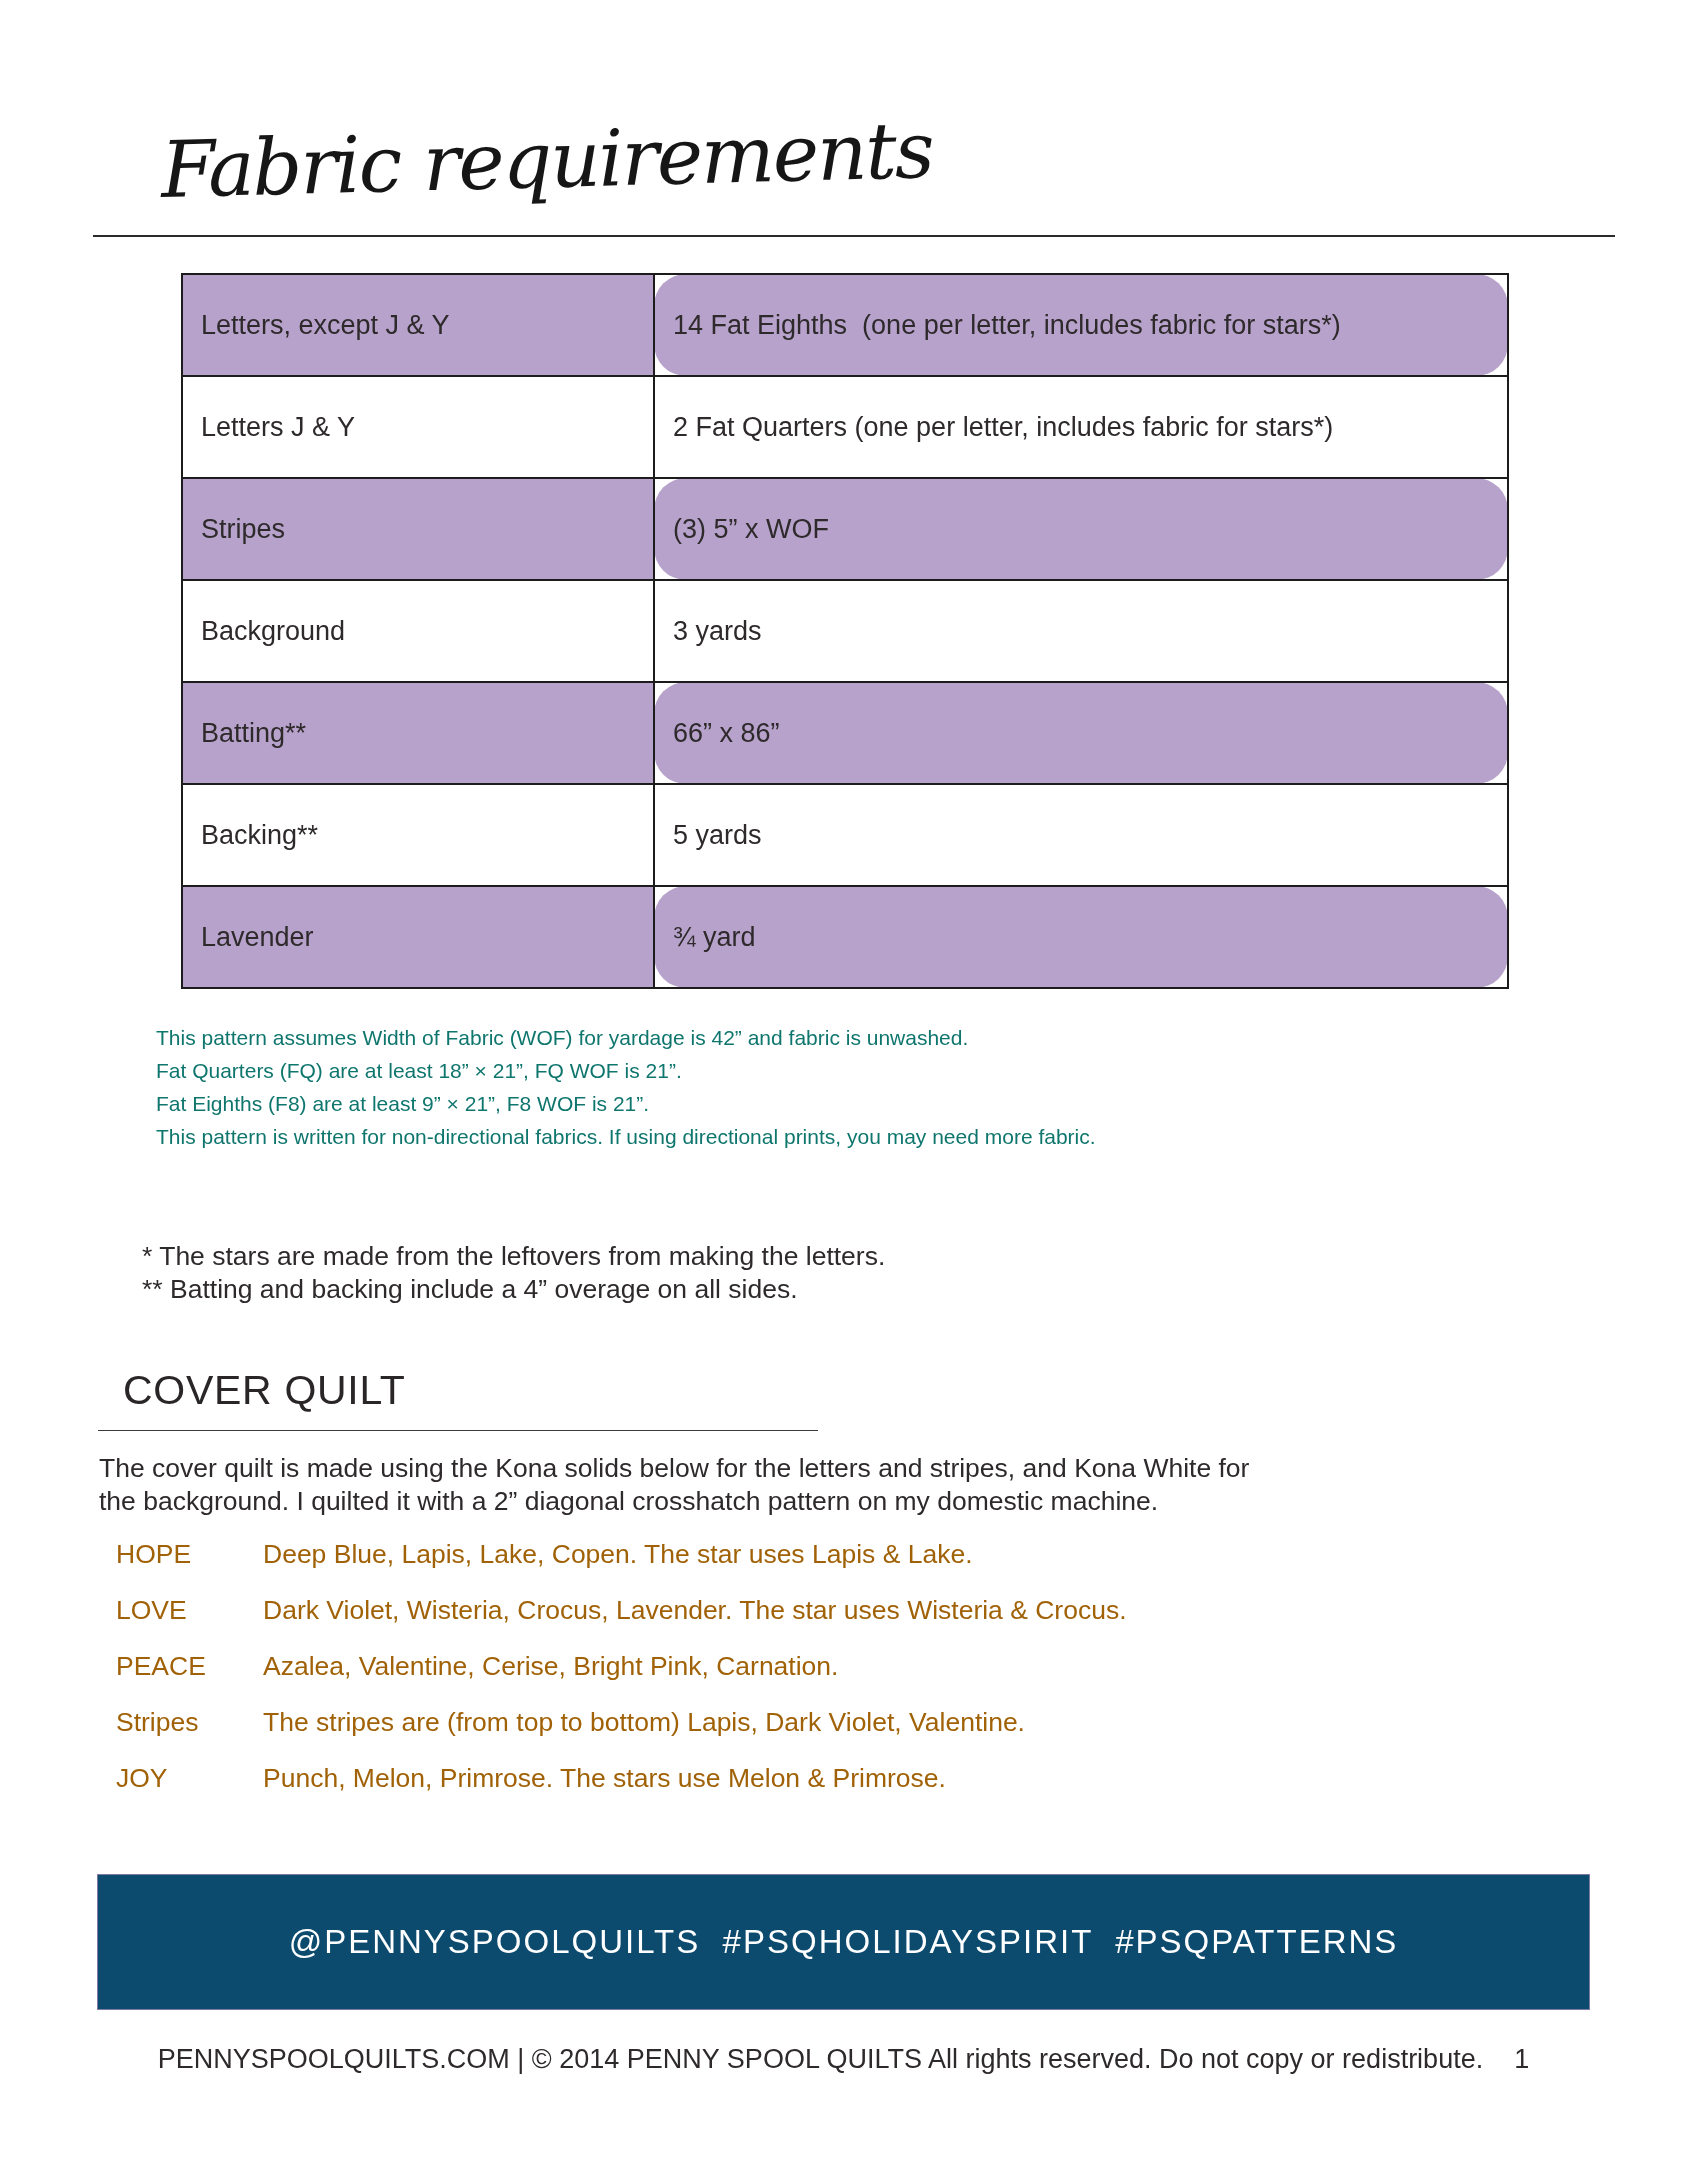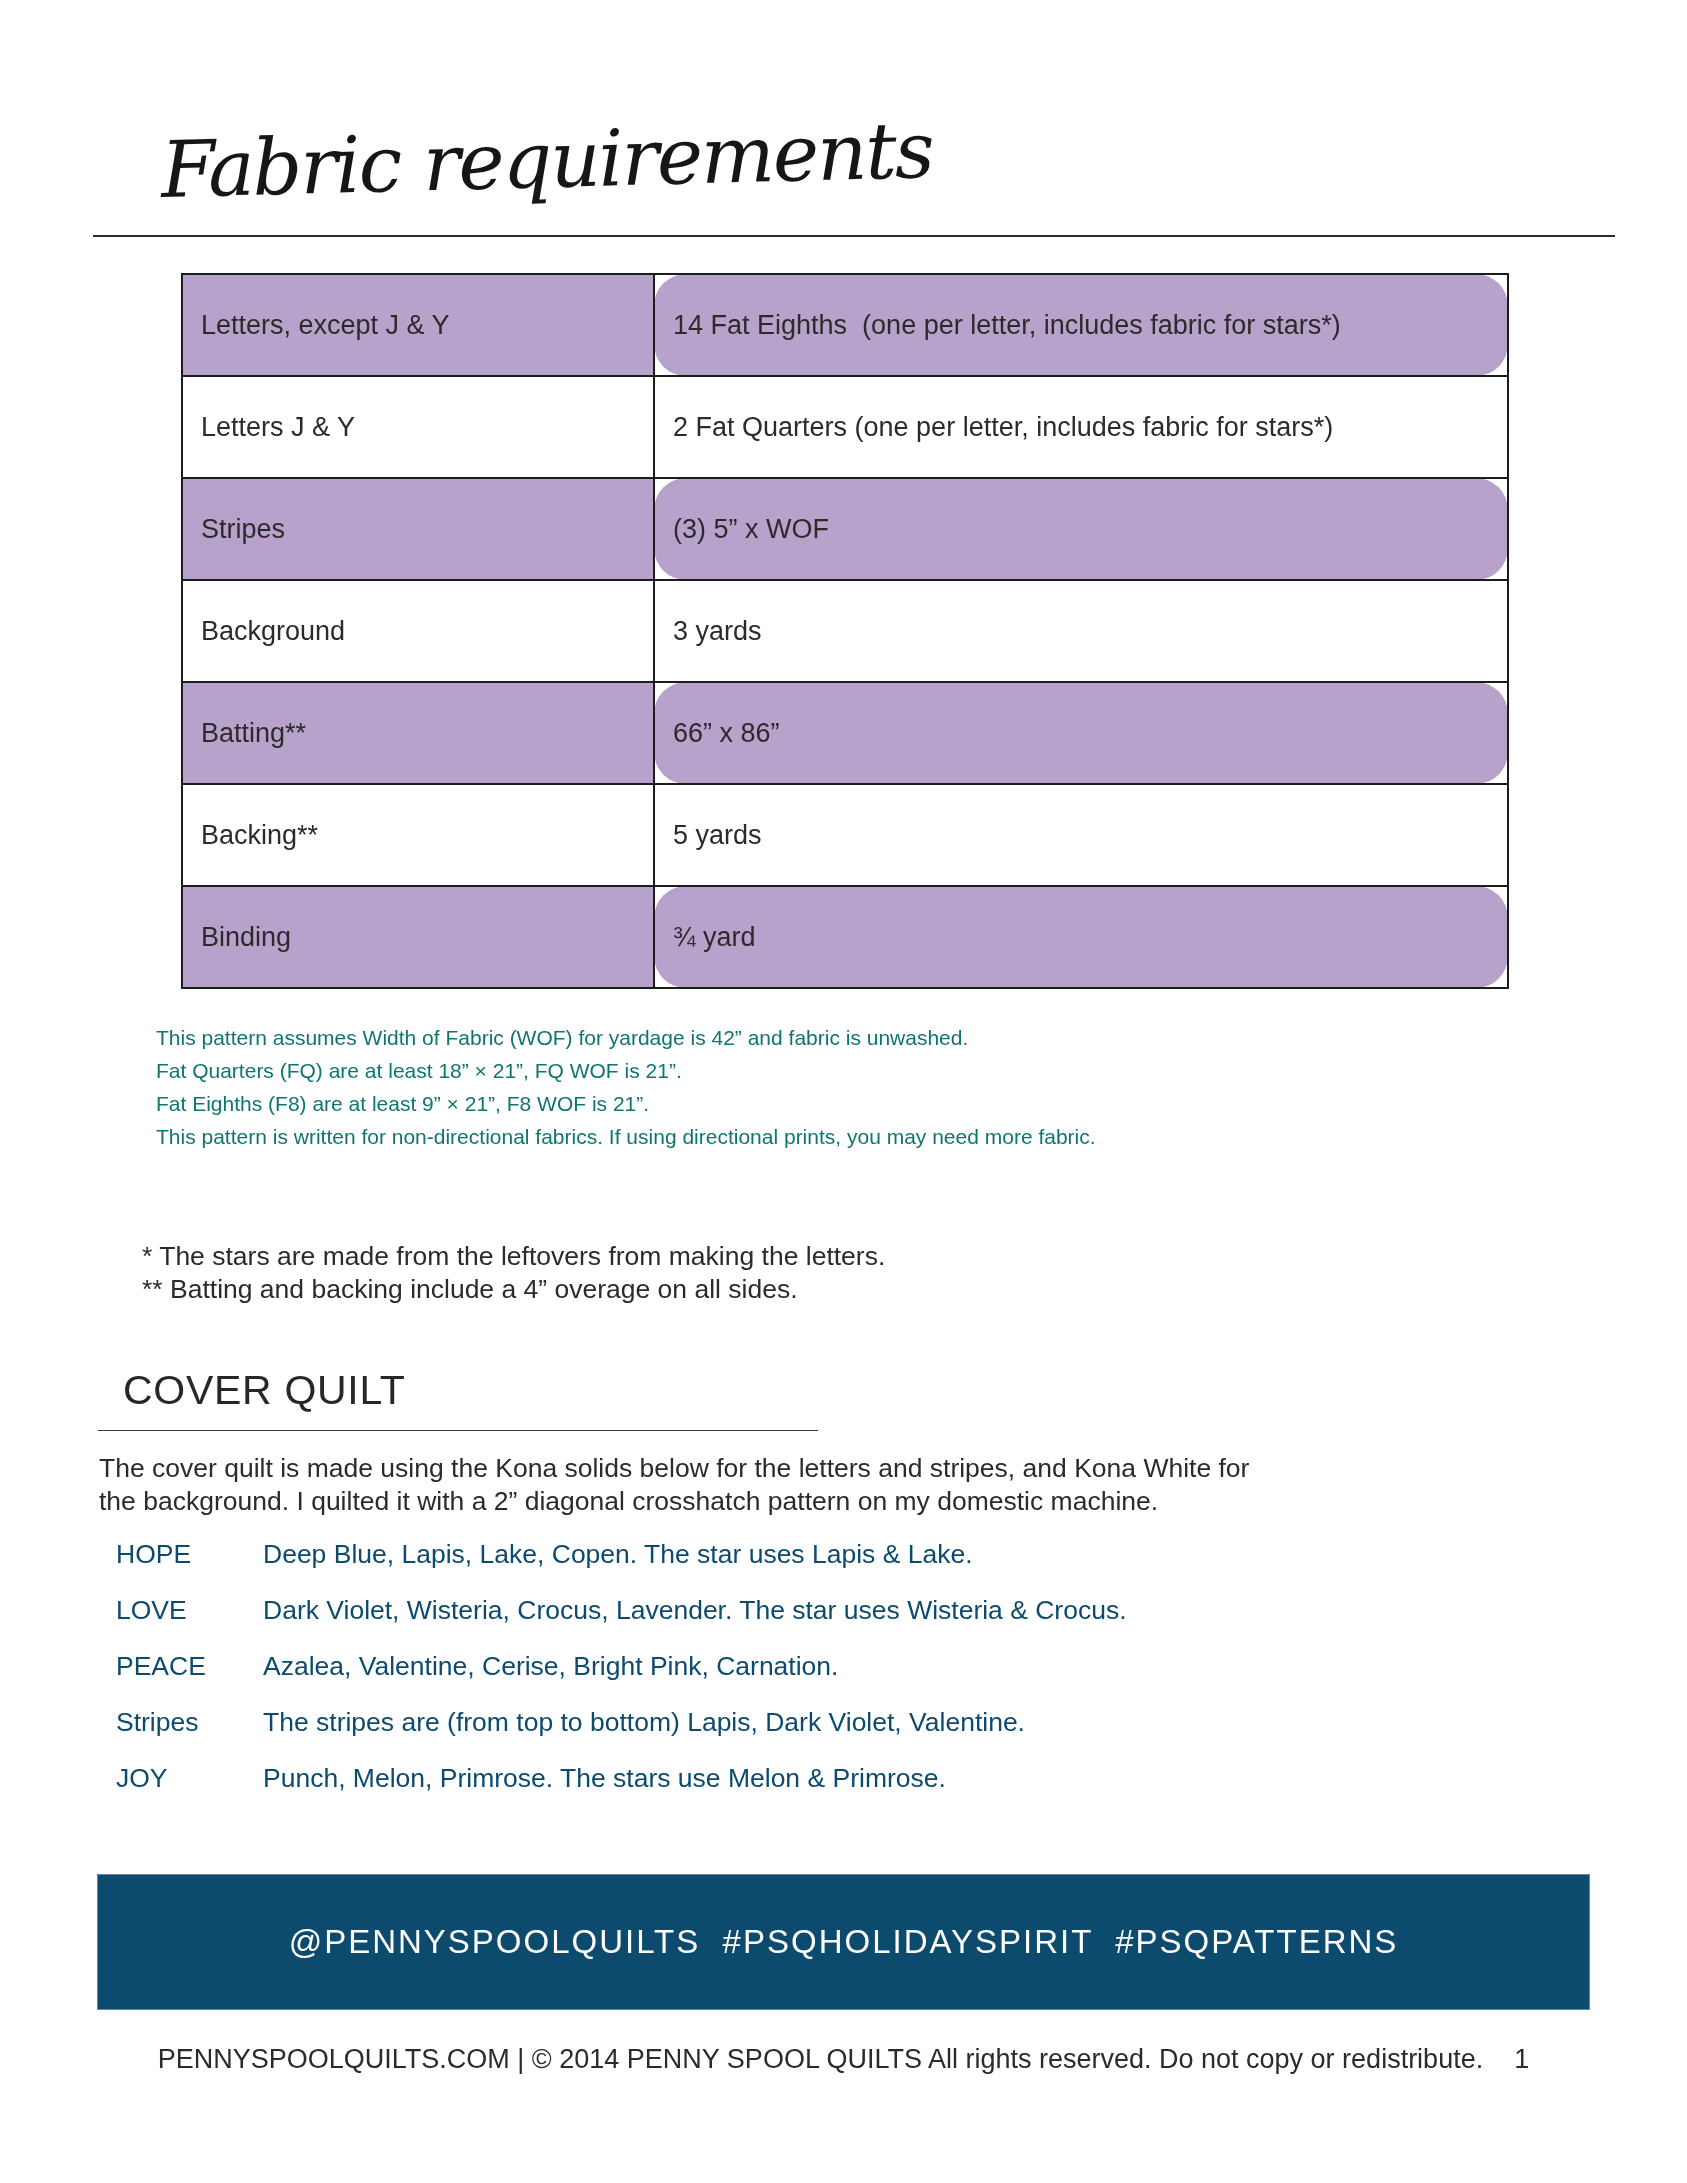--- a/index.html
+++ b/index.html
@@ -108,21 +108,21 @@
     line-height: 33px;
     color: #2e2a2b;
     white-space: nowrap;
   }
   .color-list {
     position: absolute;
     left: 116px;
     top: 1538px;
     font-size: 26.5px;
     line-height: 33px;
-    color: #0c4a6e;
+    color: #a16207;
   }
   .color-row { margin-bottom: 23px; white-space: nowrap; }
   .color-term { display: inline-block; width: 147px; }
 
   
   .social-bar {
     position: absolute;
     left: 97px;
     top: 1874px;
     width: 1493px;
@@ -184,21 +184,21 @@
       </tr>
       <tr class="alt">
         <td class="col-item">Batting**</td>
         <td class="cell-amount">66” x 86”</td>
       </tr>
       <tr>
         <td class="col-item">Backing**</td>
         <td class="cell-amount">5 yards</td>
       </tr>
       <tr class="alt">
-        <td class="col-item">Binding</td>
+        <td class="col-item">Lavender</td>
         <td class="cell-amount">¾ yard</td>
       </tr>
     </tbody>
   </table>
 
   <div class="notes-block">
     <div>This pattern assumes Width of Fabric (WOF) for yardage is 42” and fabric is unwashed.</div>
     <div>Fat Quarters (FQ) are at least 18” × 21”, FQ WOF is 21”.</div>
     <div>Fat Eighths (F8) are at least 9” × 21”, F8 WOF is 21”.</div>
     <div>This pattern is written for non-directional fabrics. If using directional prints, you may need more fabric.</div>

